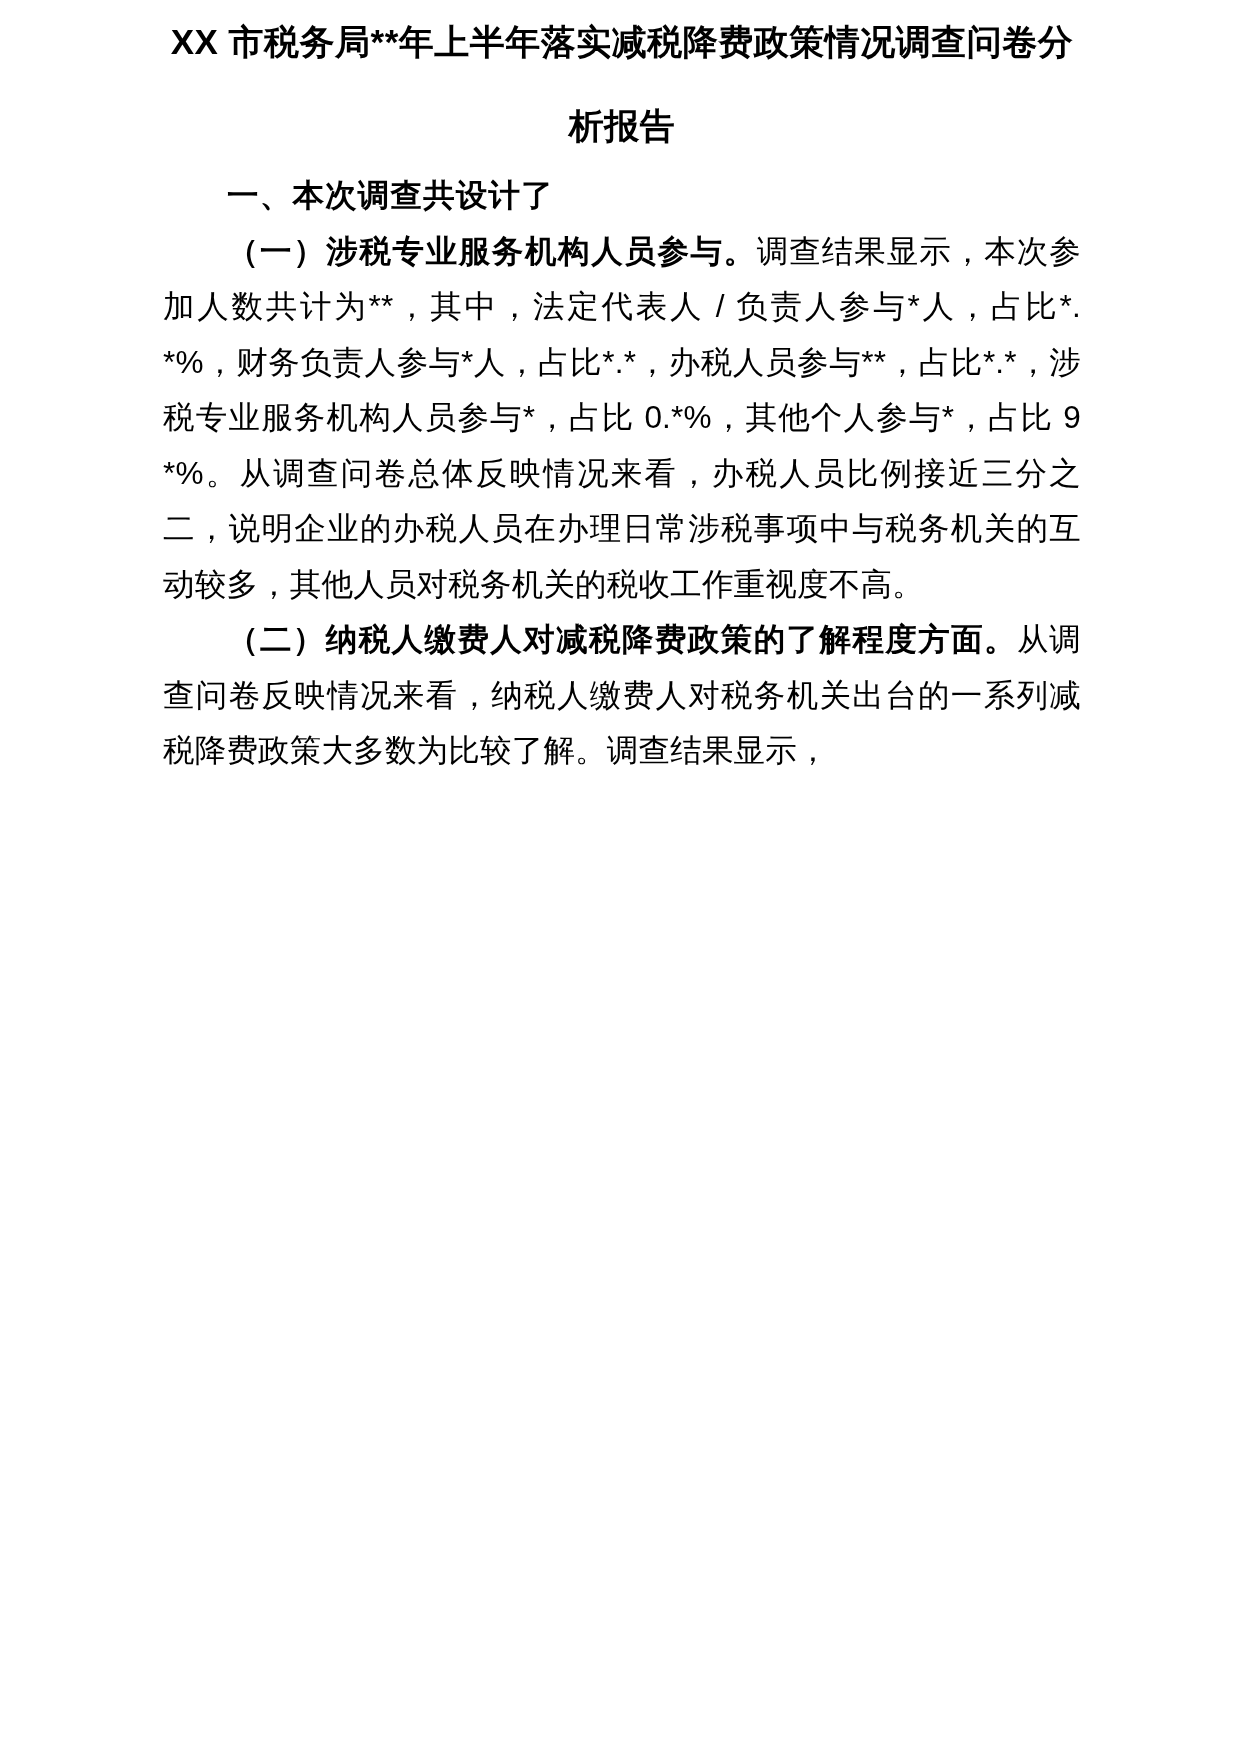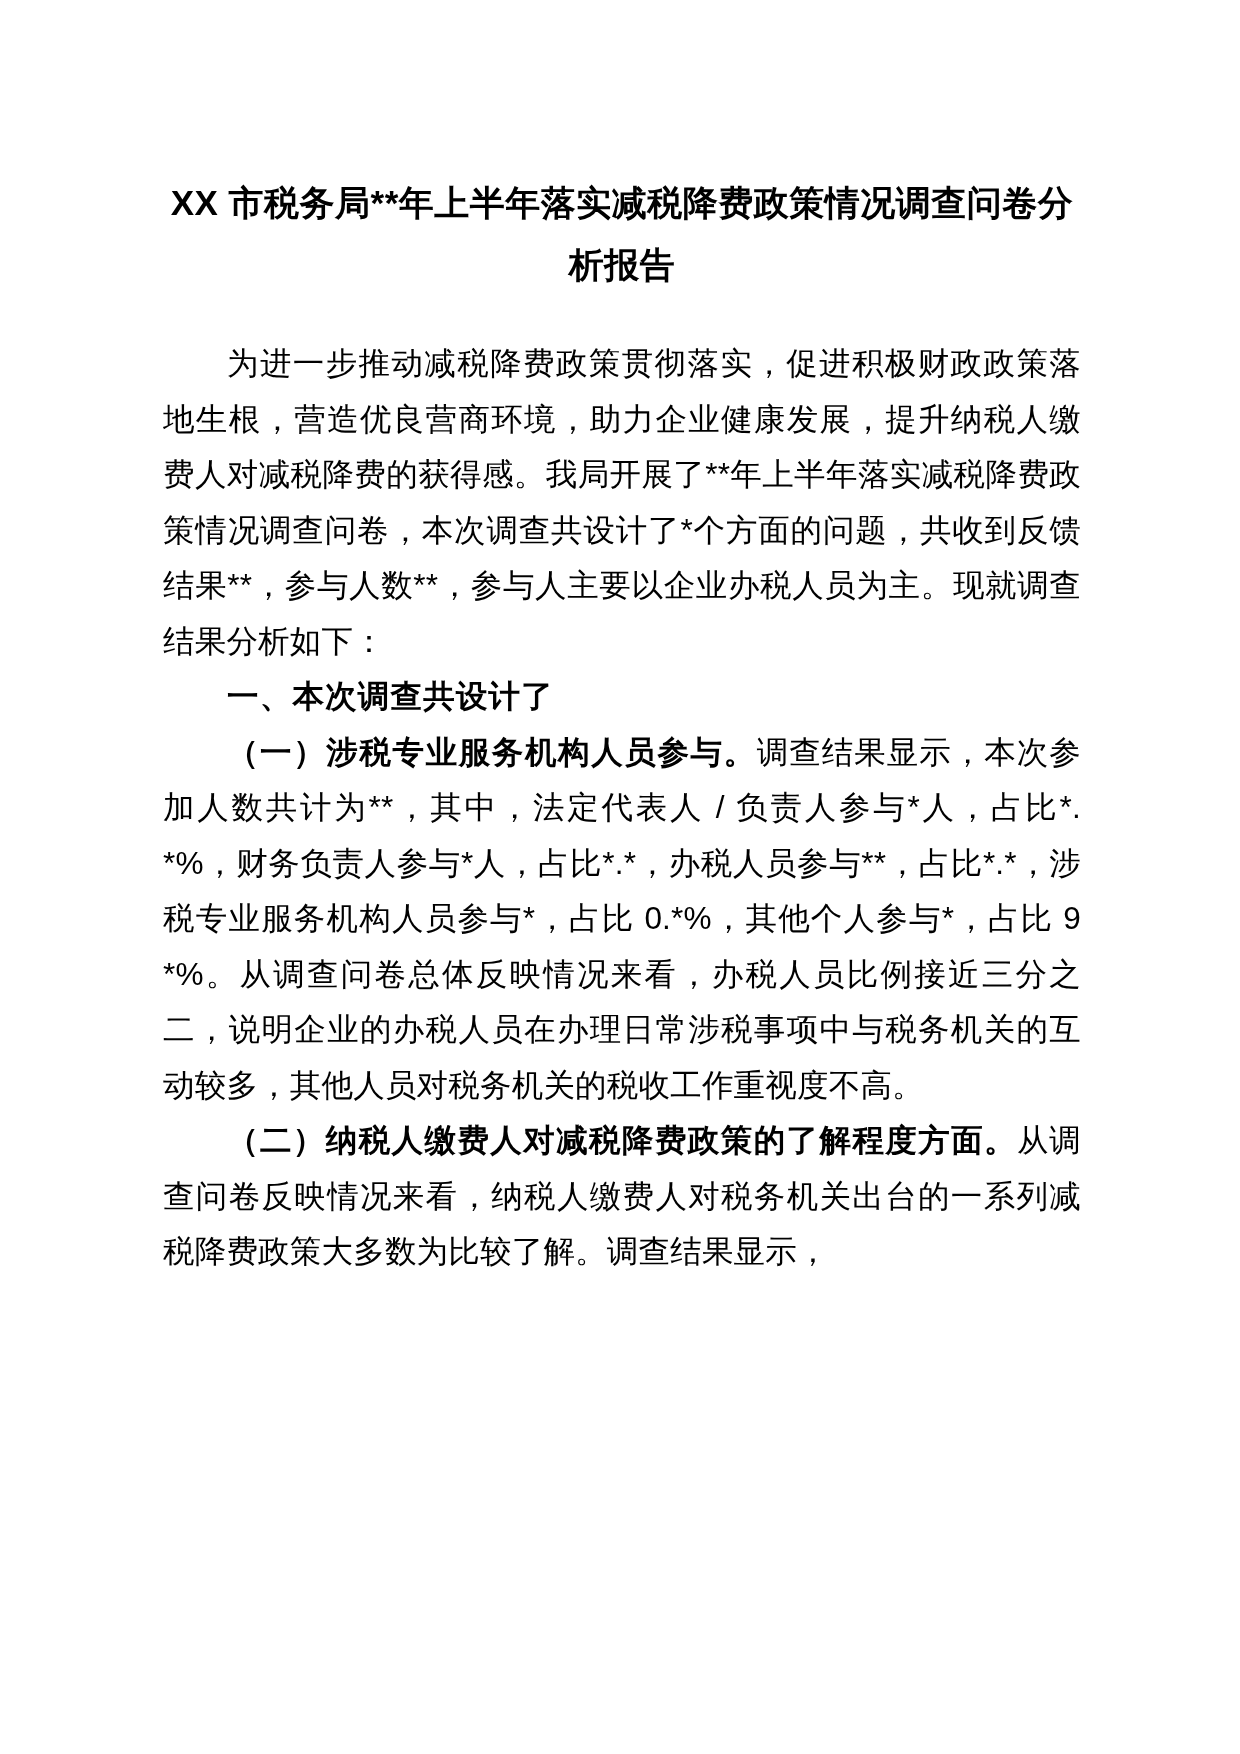--- a/index.html
+++ b/index.html
@@ -21,25 +21,24 @@
   }
   .content {
     position: absolute;
     left: 163px;
     top: 0;
     width: 918px;
   }
   .doc-title {
     font-size: 35px;
     font-weight: bold;
-    line-height: 62px;
+    line-height: 84px;
     text-align: center;
     letter-spacing: 0.5px;
     margin: 0;
-    padding-top: 172px;
     word-break: break-all;
   }
   .para {
     font-size: 31.5px;
     line-height: 55.5px;
     text-align: justify;
     text-justify: inter-ideograph;
     word-break: break-all;
     margin: 0;
     letter-spacing: 0.2px;
@@ -64,21 +63,20 @@
   }
 </style>
 </head>
 <body>
 
 <div class="page">
   <div class="content">
 
     <h1 class="doc-title"><span>XX 市税务局**年上半年落实减税降费政策情况调查问卷分析报告</span></h1>
 
-    <p class="para indent first"><span>为进一步推动减税降费政策贯彻落实，促进积极财政政策落地生根，营造优良营商环境，助力企业健康发展，提升纳税人缴费人对减税降费的获得感。我局开展了**年上半年落实减税降费政策情况调查问卷，本次调查共设计了*个方面的问题，共收到反馈结果**，参与人数**，参与人主要以企业办税人员为主。现就调查结果分析如下：</span></p>
 
     <p class="heading-1"><span>一、本次调查共设计了</span></p>
 
     <p class="para indent"><span class="sub-heading">（一）涉税专业服务机构人员参与。</span><span>调查结果显示，本次参加人数共计为**，其中，法定代表人 / 负责人参与*人，占比*.*%，财务负责人参与*人，占比*.*，办税人员参与**，占比*.*，涉税专业服务机构人员参与*，占比 0.*%，其他个人参与*，占比 9*%。从调查问卷总体反映情况来看，办税人员比例接近三分之二，说明企业的办税人员在办理日常涉税事项中与税务机关的互动较多，其他人员对税务机关的税收工作重视度不高。</span></p>
 
     <p class="para indent"><span class="sub-heading">（二）纳税人缴费人对减税降费政策的了解程度方面。</span><span>从调查问卷反映情况来看，纳税人缴费人对税务机关出台的一系列减税降费政策大多数为比较了解。调查结果显示，</span></p>
 
   </div>
 </div>
 

